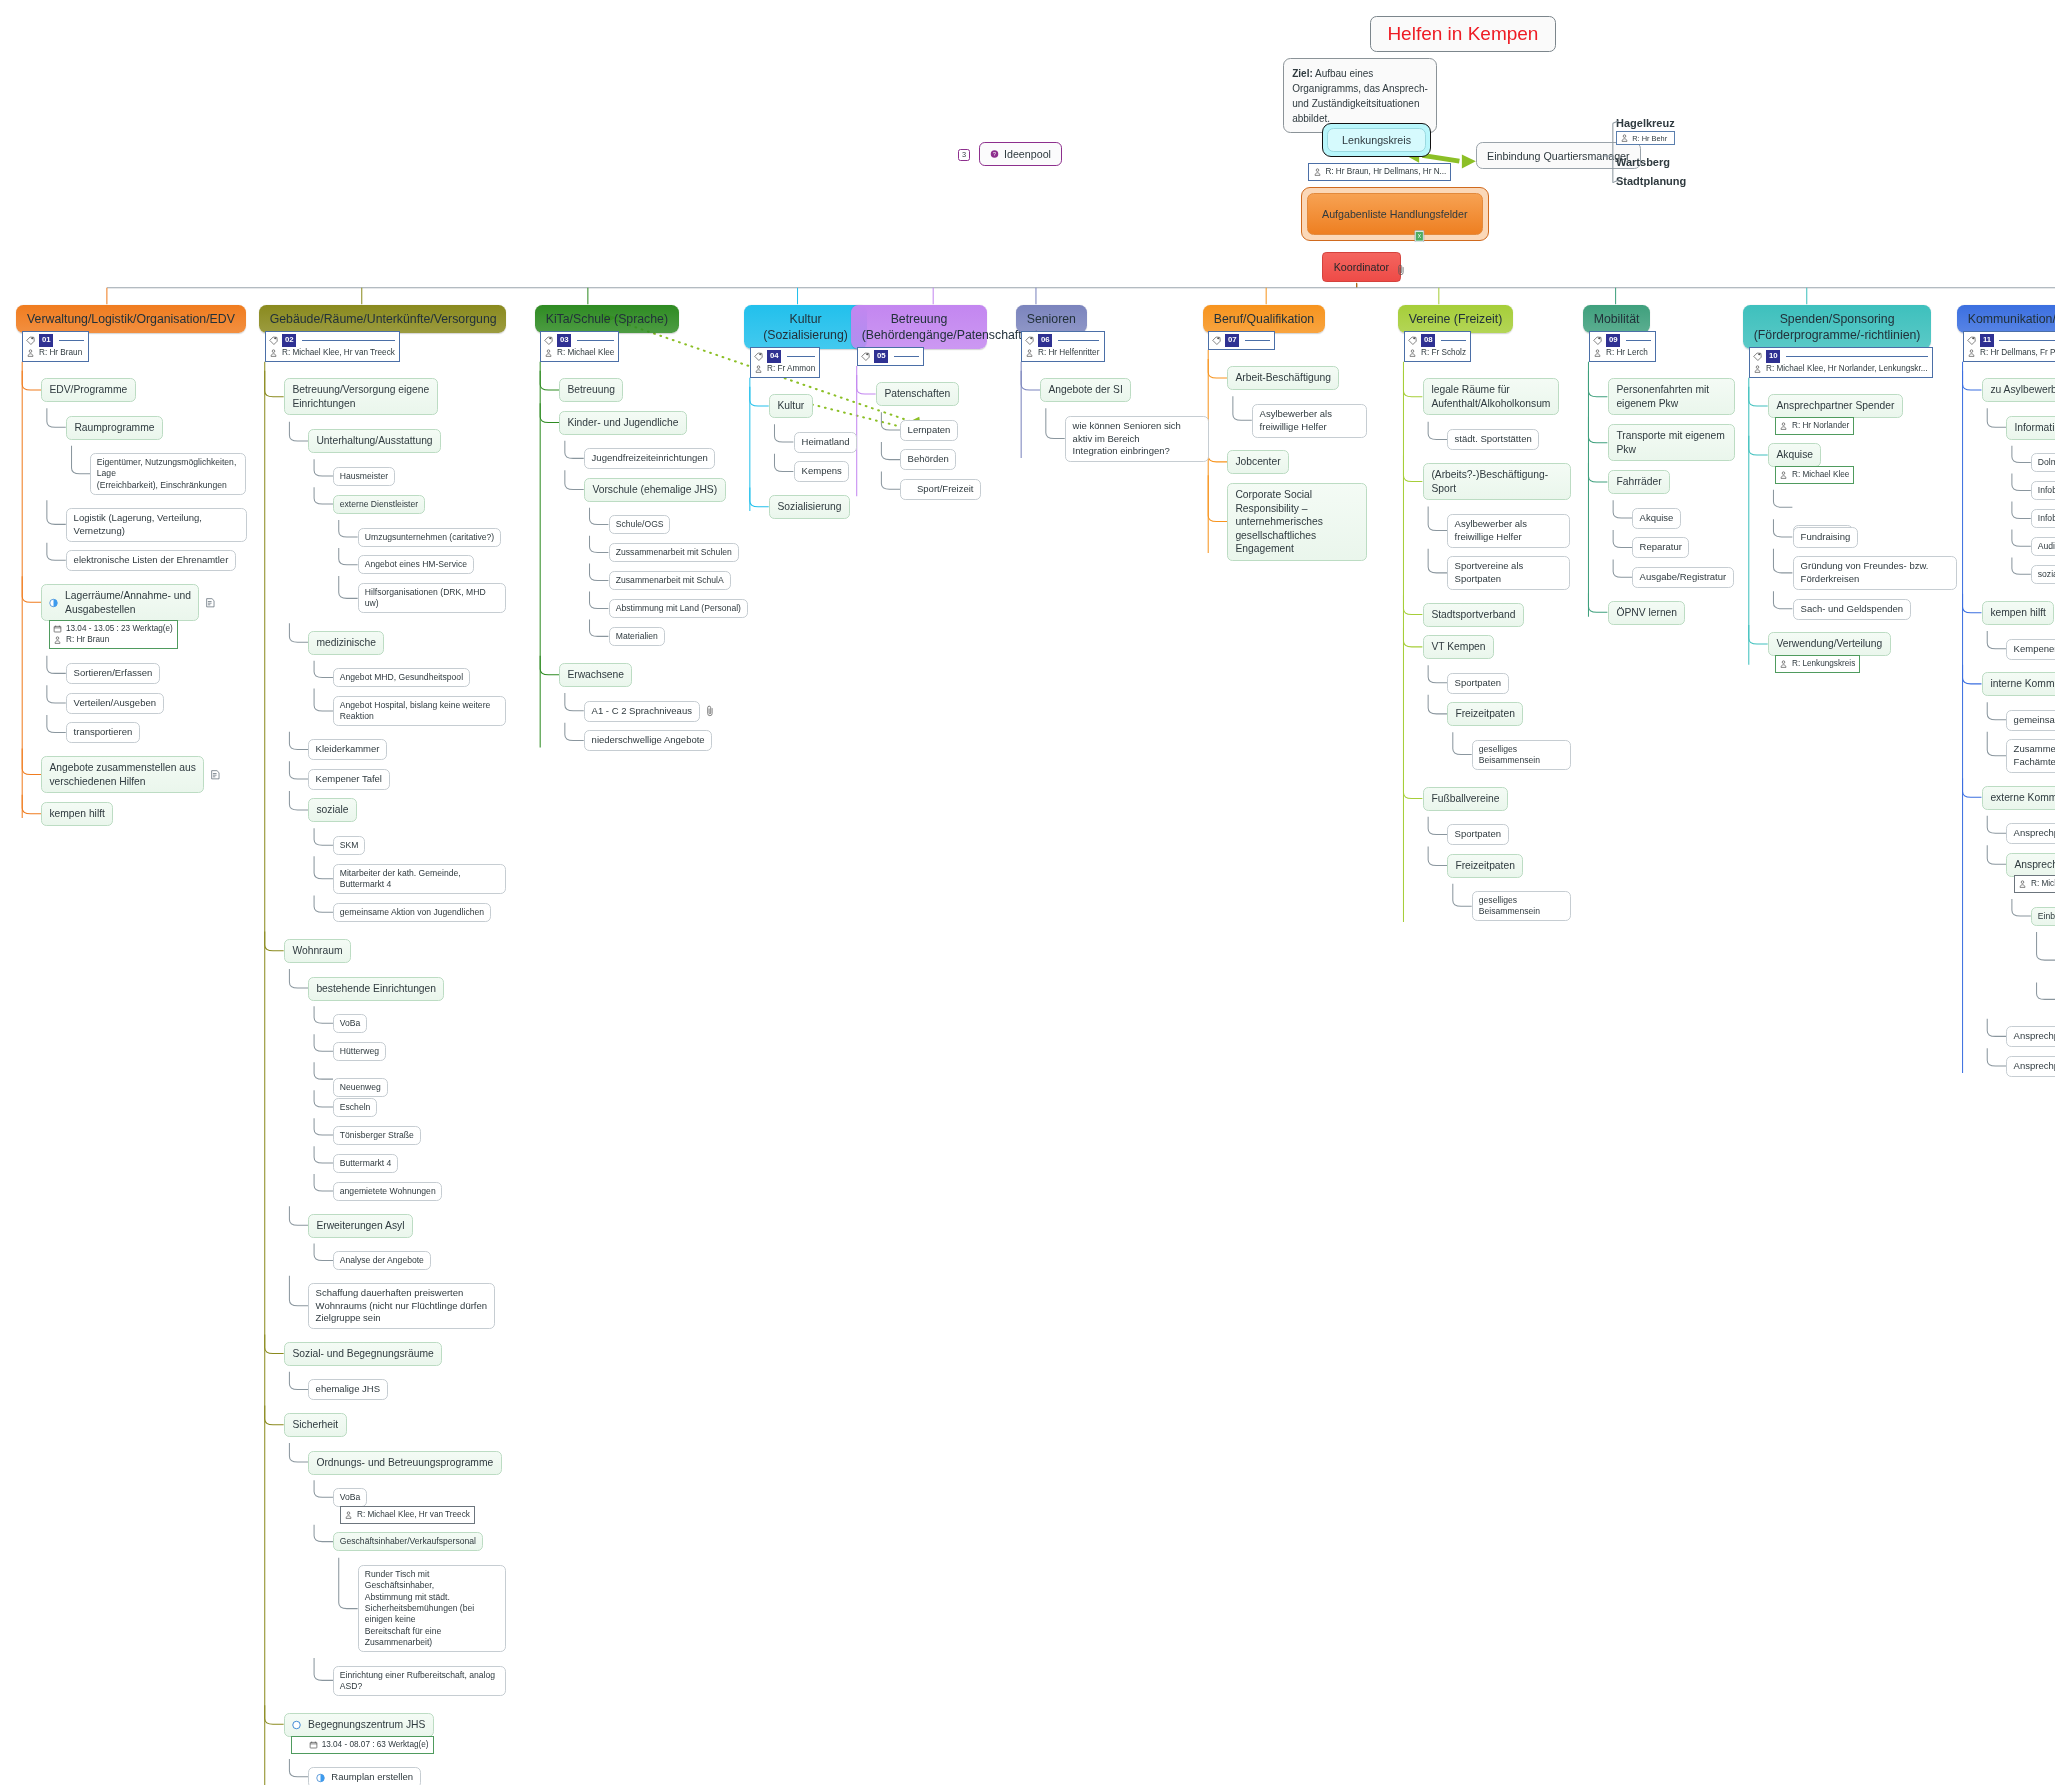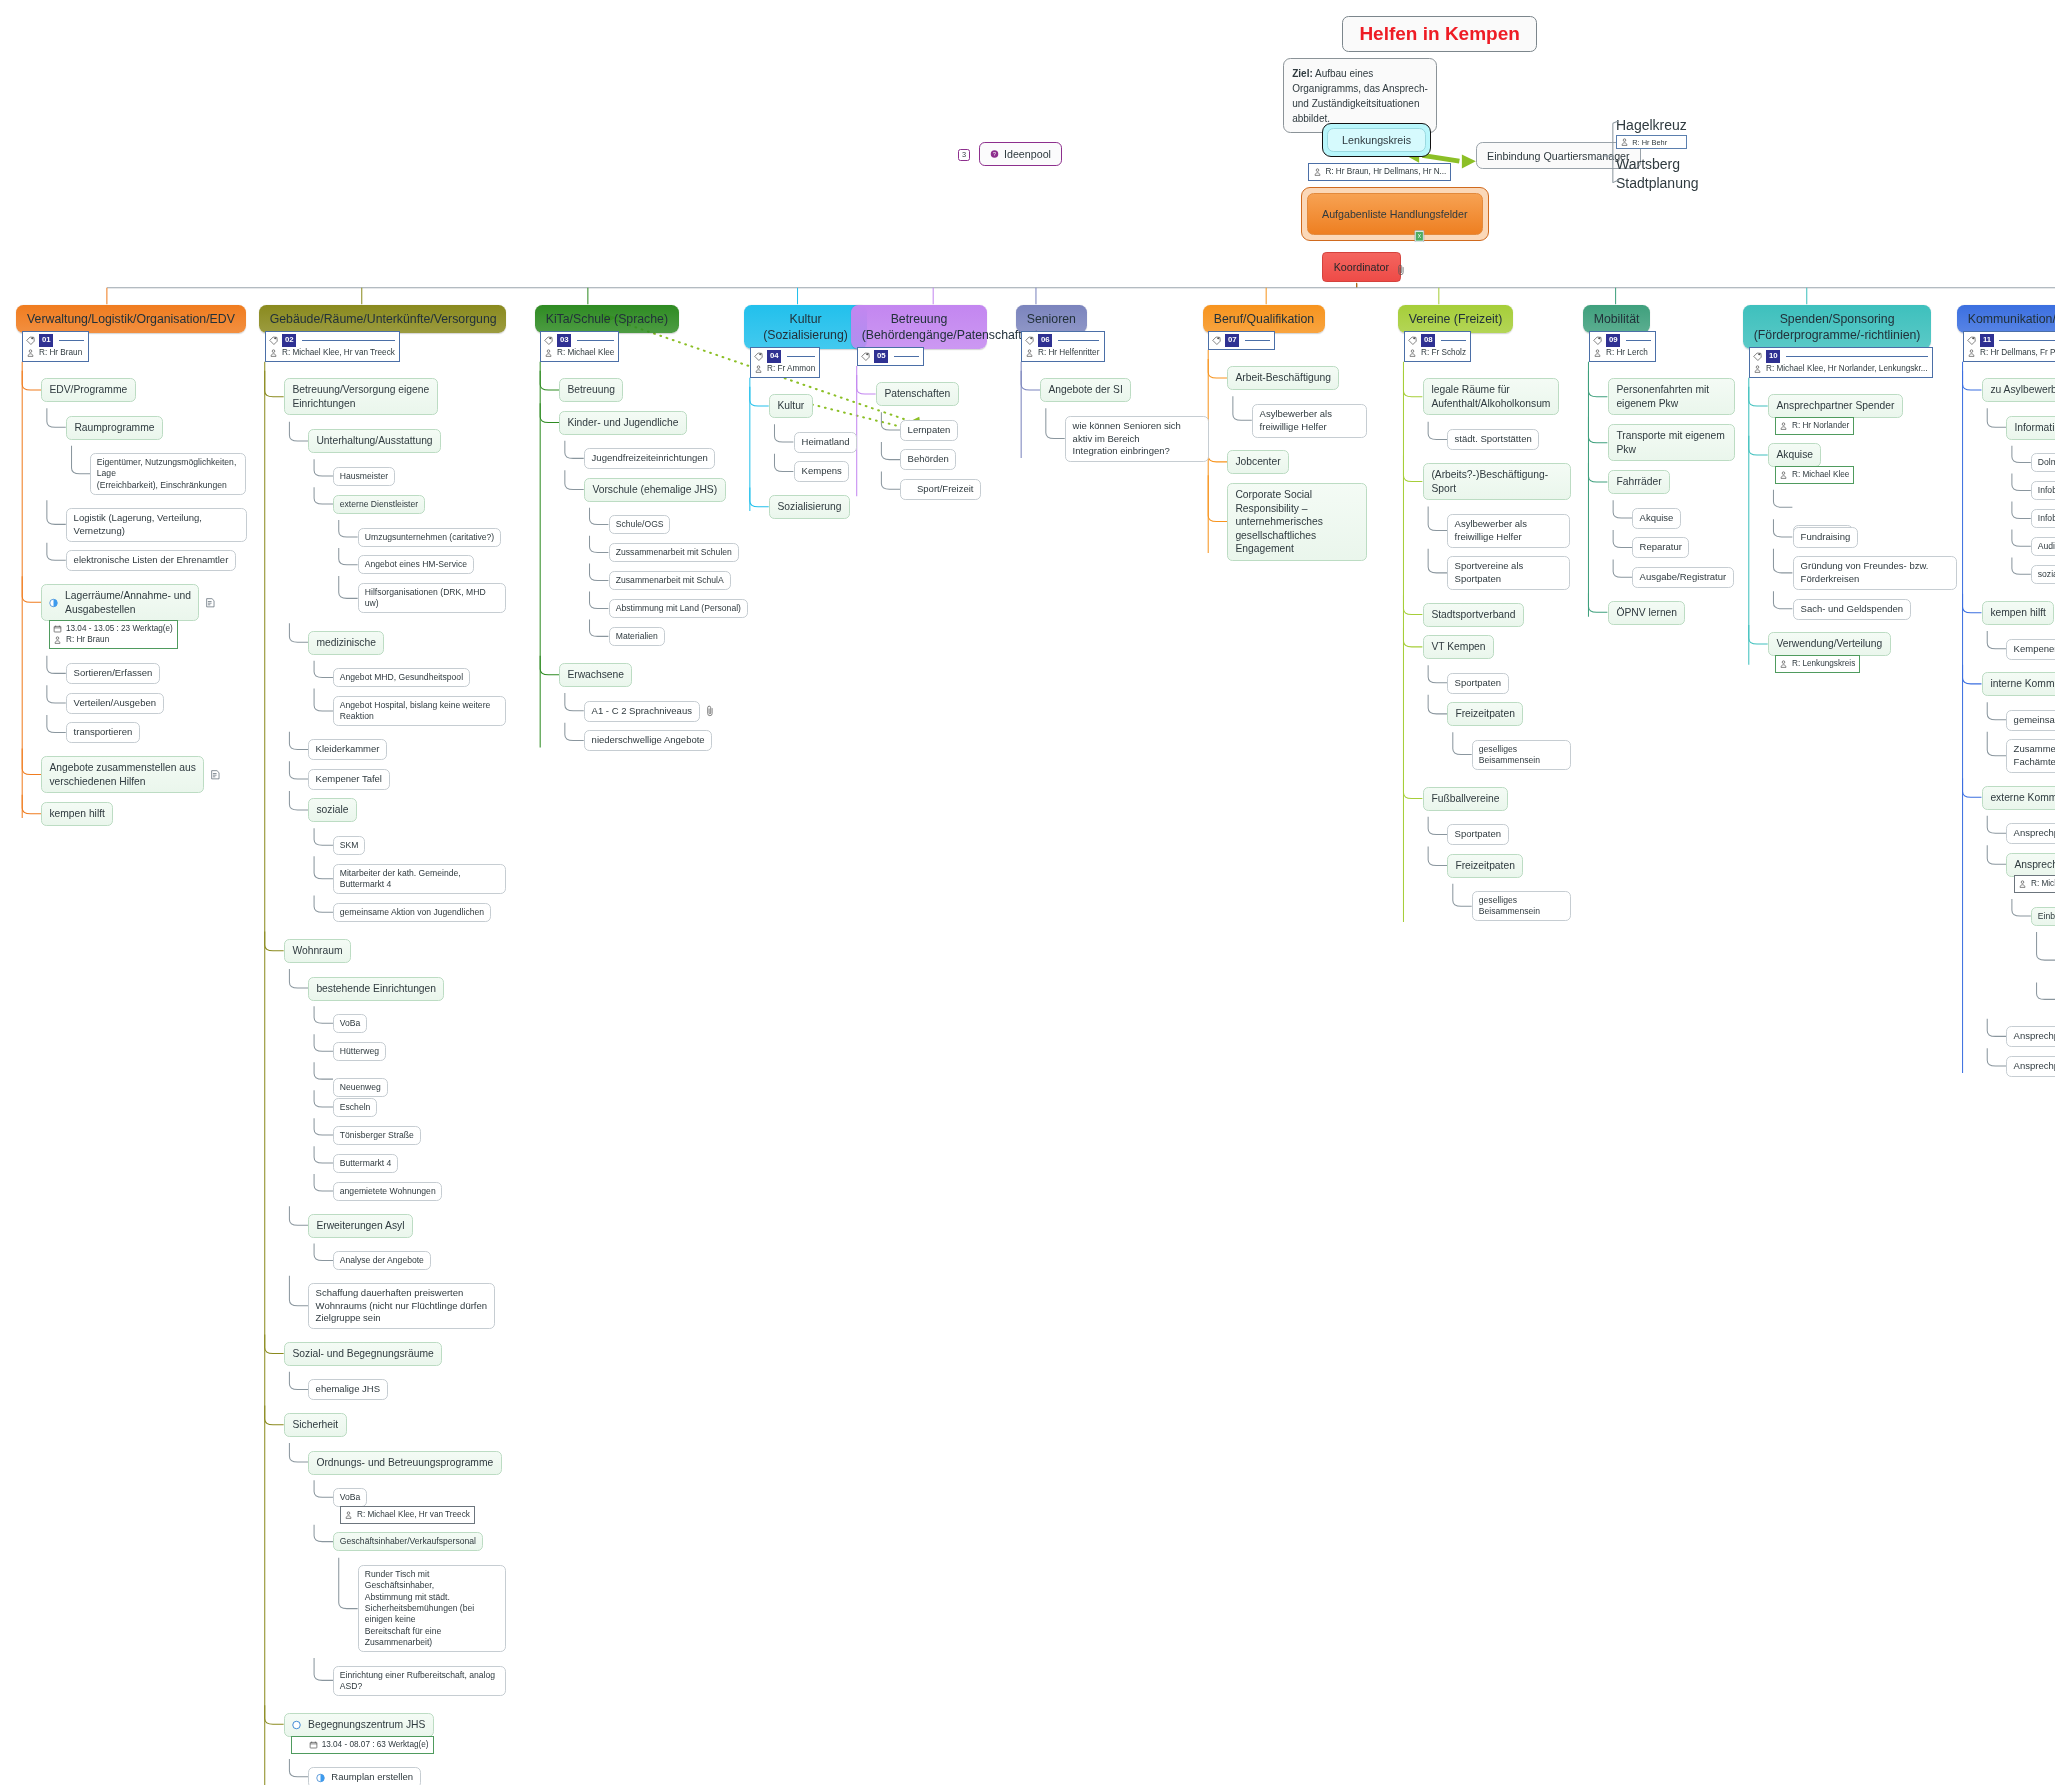--- a/index.html
+++ b/index.html
@@ -105,21 +105,21 @@
     font-size:10.7px;padding:5px 10px;display:flex;align-items:center;gap:5px;
   }
   .pill-purple-num{
     border:0.8px solid #8d2f8d;border-radius:2.5px;background:#fff;
     font-size:7.4px;padding:0.8px 3.3px;position:absolute;
   }
   .eq{
     border:0.8px solid #9aa3aa;border-radius:6.6px;background:#fafafa;
     font-size:10.7px;padding:6.6px 10px;
   }
-  .qm-side{font-size:14px;color:#2f3a3f;}
+  .qm-side{font-size:11px;color:#2f3a3f;font-weight:bold;}
   .qm-side-box{
     border:0.8px solid #5b7fae;background:#fff;font-size:7.4px;padding:1.2px 3.3px;
     display:flex;align-items:center;gap:2.9px;
   }
 
   .withicon{display:flex;align-items:center;gap:5px;}
   .pie{flex:0 0 10.7px;}
   .attach{position:absolute;width:10.7px;height:12.3px;}
   .note-ic{position:absolute;width:11.5px;height:11.5px;}
 </style>
@@ -161,21 +161,21 @@
       <polygon points="2240,1038 2208,1028 2236,1014"></polygon>
     </g>
 
     <g>
       <path d="M3460,378 L3550,392" stroke="#8cbf26" stroke-width="12" fill="none"></path>
       <polygon points="3452,362 3452,396 3420,378" fill="#8cbf26"></polygon>
       <polygon points="3556,376 3556,410 3590,392" fill="#8cbf26"></polygon>
     </g>
   </svg>
 
-  <div class="node" style="left:1342px;top:16.4px;font-weight:bold;">
+  <div class="node" style="left:1370px;top:16.4px;">
     <div class="root-title">Helfen in Kempen</div>
   </div>
 
   <div class="node" style="left:1283px;top:58px;">
     <div class="goal"><b>Ziel:</b><span> Aufbau eines Organigramms, das Ansprech- und Zuständigkeitsituationen abbildet.</span></div>
   </div>
 
   <div class="node" style="left:979px;top:142px;">
     <div class="ideenpool">
       <span class="ico">

